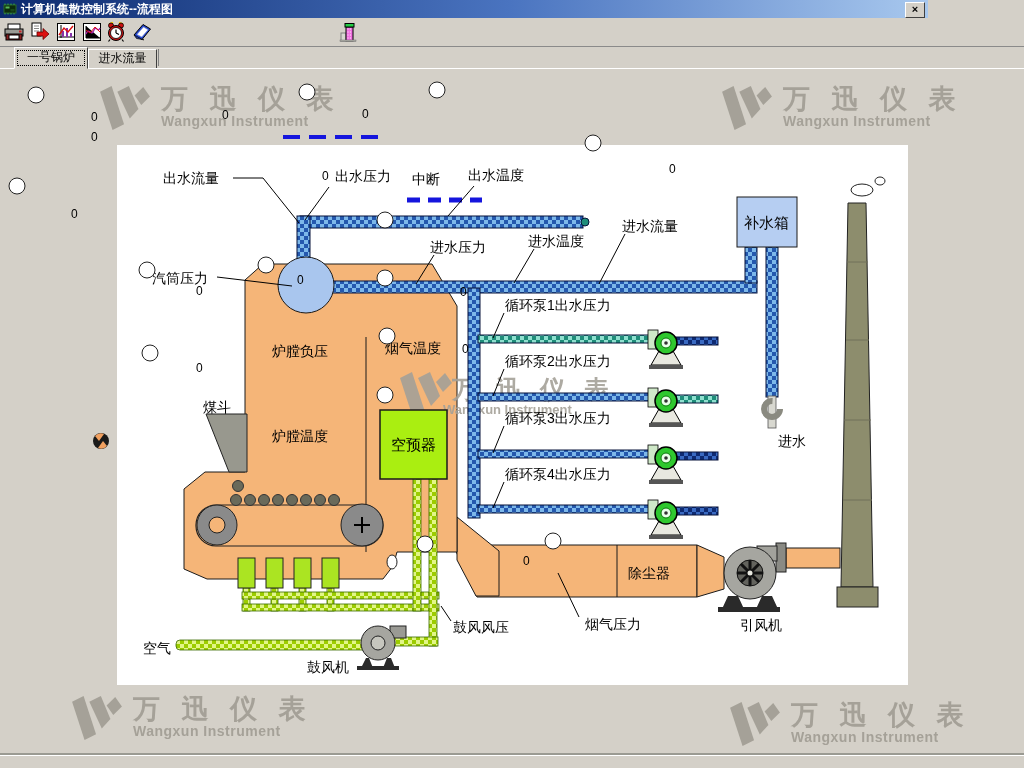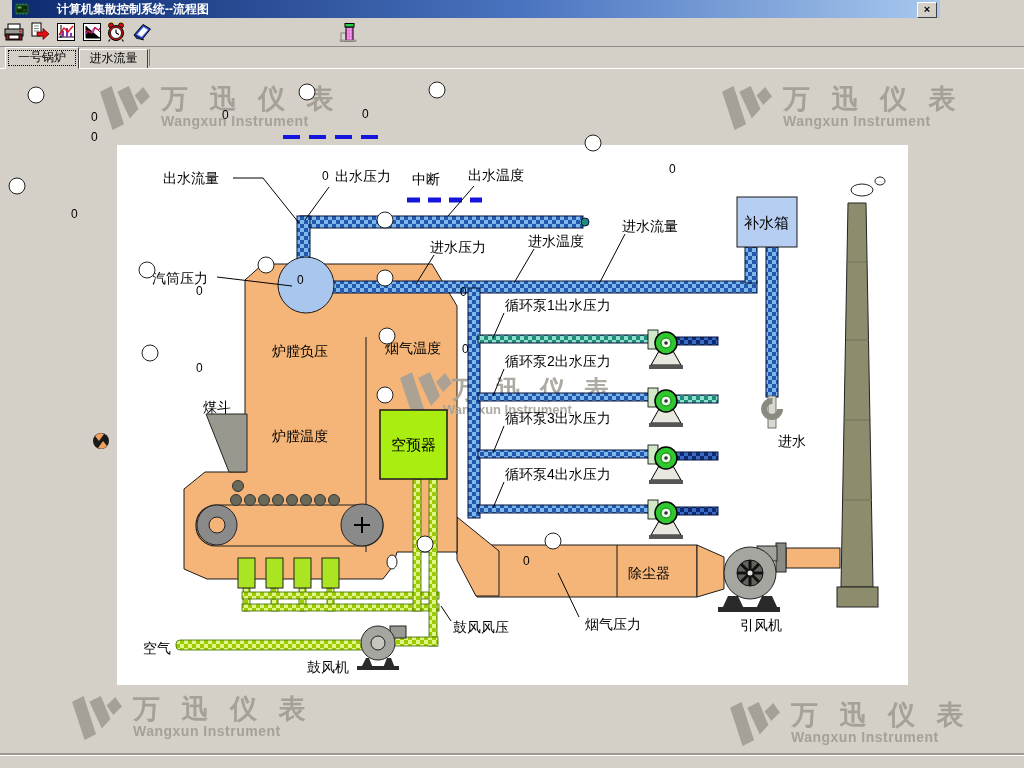--- a/index.html
+++ b/index.html
@@ -1,31 +1,31 @@
 <!DOCTYPE html>
 <html><head>
 <meta charset="utf-8">
 <style>
   html,body{margin:0;padding:0;}
   body{width:1024px;height:768px;overflow:hidden;position:relative;
        font-family:"Liberation Sans","DejaVu Sans",sans-serif;background:#d4d0c8;}
   #stage{position:absolute;left:0;top:0;width:1024px;height:768px;}
 
   
-  .titlebar{position:absolute;left:12px;top:0;width:928px;height:18px;
+  .titlebar{position:absolute;left:0;top:0;width:928px;height:18px;
     background:linear-gradient(to right,#0c2a6e 0%,#4a74c0 55%,#a8c8ee 100%);
-    display:flex;align-items:center;color:#fff;font-size:12px;font-weight:bold;gap:24px;}
+    display:flex;align-items:center;color:#fff;font-size:12px;font-weight:bold;}
   .titlebar .app-ico{margin:0 4px 0 3px;width:14px;height:14px;flex:0 0 auto;}
   .close-btn{position:absolute;right:3px;top:2px;width:18px;height:14px;
     background:#d4d0c8;border:1px solid;border-color:#fff #404040 #404040 #fff;
     font-size:11px;font-weight:bold;color:#000;line-height:12px;text-align:center;cursor:default;}
   .toolbar{position:absolute;left:0;top:18px;width:1024px;height:28px;background:#d4d0c8;
     border-bottom:1px solid #8a8a8a;}
   .tbicon{position:absolute;top:2px;width:24px;height:24px;display:flex;align-items:center;justify-content:center;}
-  .tabbar{position:absolute;left:3px;top:47px;width:1012px;height:21px;}
+  .tabbar{position:absolute;left:12px;top:47px;width:1012px;height:21px;}
   .tab{position:absolute;background:#d4d0c8;border:1px solid;border-color:#ffffff #404040 #d4d0c8 #ffffff;
     font-size:12px;text-align:center;color:#000;}
   .tab.active{left:2px;top:0;width:72px;height:20px;line-height:19px;z-index:2;}
   .tab.active .dotted{position:absolute;left:2px;top:2px;right:2px;bottom:2px;border:1px dotted #000;}
   .tab.inactive{left:76px;top:2px;width:67px;height:18px;line-height:17px;}
   .tab-divider{position:absolute;left:146px;top:2px;width:1px;height:17px;background:#808080;}
   .main-top-line{position:absolute;left:0;top:68px;width:1024px;height:1px;background:#ffffff;}
   .statusbar{position:absolute;left:0;bottom:0;width:1024px;height:12px;background:#d4d0c8;
     border-top:1px solid #ffffff;box-shadow:0 -2px 0 #9a9a92;}
 

